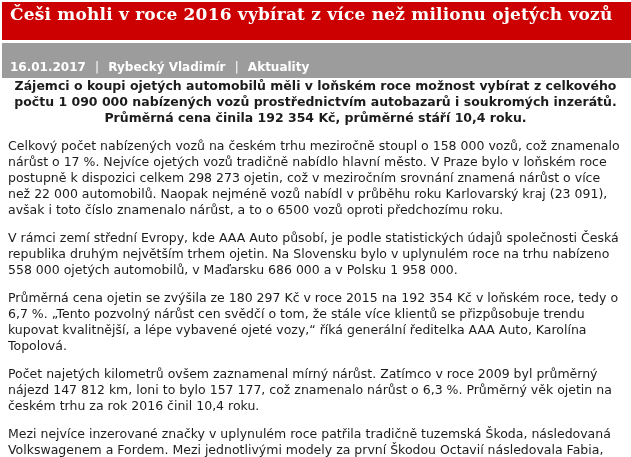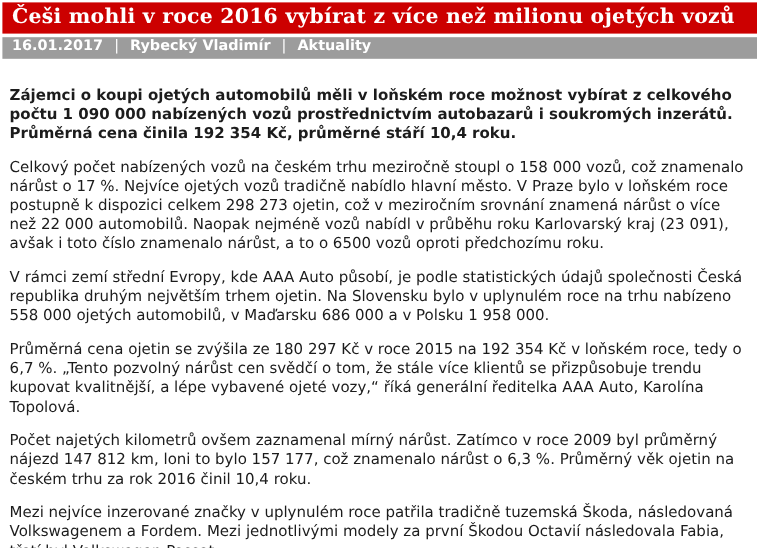--- a/index.html
+++ b/index.html
@@ -19,48 +19,49 @@
     width: 629px;
   }
   .title-bar {
     background: var(--header-bg, #cc0000);
     color: var(--header-text, #ffffff);
     font-family: "DejaVu Serif", "Liberation Serif", serif;
     font-weight: bold;
     font-size: 17px;
     line-height: 19px;
     margin: 0;
-    padding: 3px 8px 4px 8px;
+    padding: 3px 8px 16px 8px;
     letter-spacing: 0.2px;
   }
   .meta-bar {
     margin-top: 3px;
     background: var(--meta-bg, #9c9c9c);
     color: var(--meta-text, #ffffff);
     font-size: 12px;
     font-weight: bold;
     line-height: 15px;
-    padding: 0 8px 3px 8px;
+    padding: 17px 8px 3px 8px;
   }
   .meta-bar .sep {
     margin: 0 5px;
     font-weight: normal;
   }
   .article-body {
     padding: 0 8px 0 6px;
     color: var(--body-text, #1c1c1c);
     font-size: 12.5px;
     line-height: 16px;
   }
   .article-body p {
     margin: 12px 0;
   }
   .article-body p.lead {
     font-weight: bold;
-    margin-top: 22px;
+    margin-top: 0;
+    text-align: center;
   }
 </style>
 </head>
 <body>
 
 <div class="page">
 
   <h1 class="title-bar">Češi mohli v roce 2016 vybírat z více než milionu ojetých vozů</h1>
 
   <div class="meta-bar">

